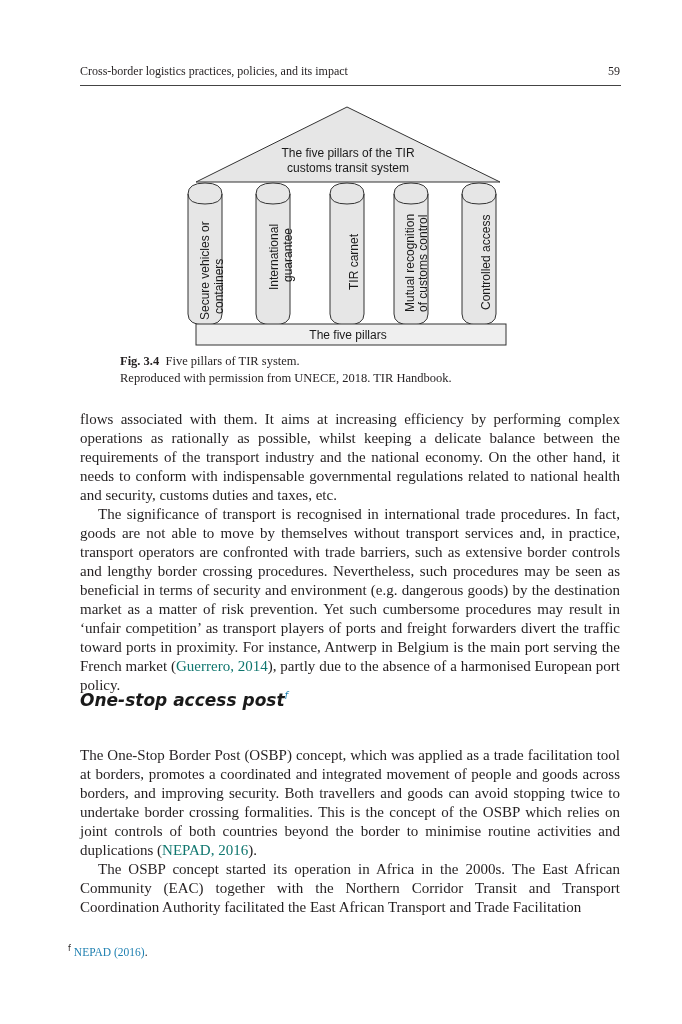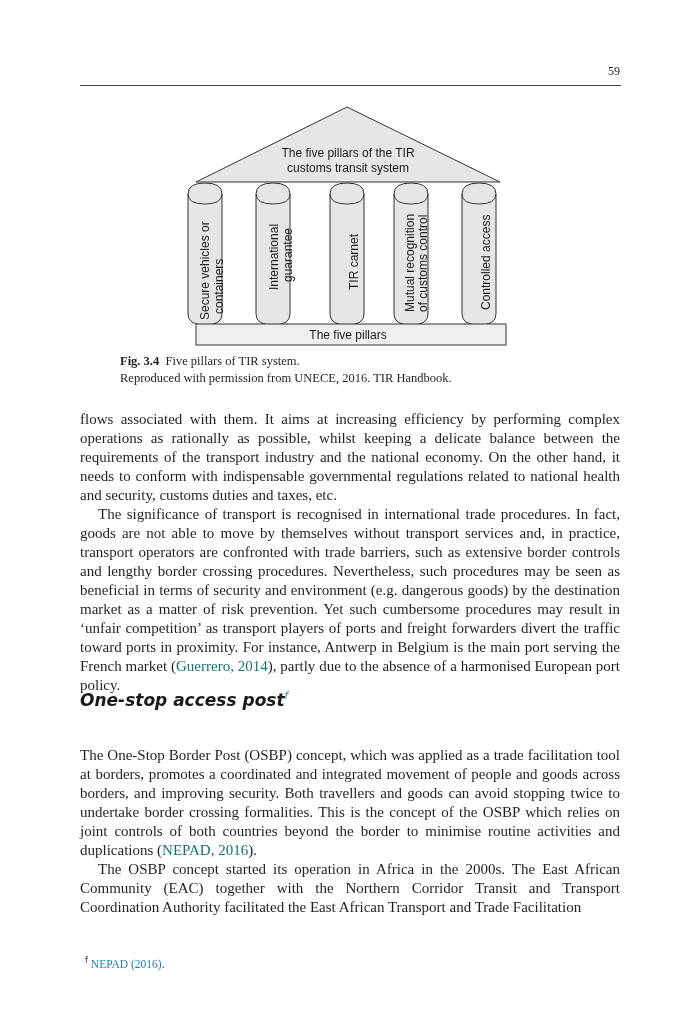--- a/index.html
+++ b/index.html
@@ -21,28 +21,29 @@
   .body-text { position:absolute; left:80px; width:540px; font-size:15px; line-height:19px;
                text-align:justify; }
   .body-text p { margin:0; }
   .body-text p.indent { text-indent:18px; }
   .cite { color:#0f766e; }
 
   .section-heading { position:absolute; left:80px; top:690px; font-family:"DejaVu Sans", sans-serif;
                      font-weight:bold; font-style:italic; font-size:17px; color:#1a1a1a; }
   .section-heading sup { color:#1d7fb0; font-size:10px; font-style:italic; font-weight:normal; }
 
-  .footnote { position:absolute; left:85px; top:944px; font-size:11.5px;margin-top:12px; }
+  .footnote { position:absolute; left:68px; top:944px; font-size:11.5px; }
   .footnote .mark { font-family:"DejaVu Sans", sans-serif; font-size:8px; vertical-align:super; margin-right:3px; }
   .footnote .ref { color:#1d7fb0; }
 </style>
 </head>
 <body>
 
 <div class="running-head">
+  <span class="title">Cross-border logistics practices, policies, and its impact</span>
   <span class="pageno">59</span>
 </div>
 <div class="head-rule"></div>
 
 <div class="figure">
   <svg width="340" height="255" viewBox="0 0 340 255">
 
     <polygon points="167,7 16,82 320,82" fill="#e6e6e6" stroke="#333" stroke-width="1"></polygon>
     <text class="fig-label" x="168" y="57" text-anchor="middle">The five pillars of the TIR</text>
     <text class="fig-label" x="168" y="72" text-anchor="middle">customs transit system</text>
@@ -80,21 +81,21 @@
       <text class="fig-label" transform="translate(310,210) rotate(-90)">Controlled access</text>
     </g>
 
     <rect x="16" y="224" width="310" height="21" fill="#efefef" stroke="#333"></rect>
     <text class="fig-label" x="168" y="239" text-anchor="middle">The five pillars</text>
   </svg>
 </div>
 
 <div class="caption">
   <div><b>Fig. 3.4</b>&nbsp; <span>Five pillars of TIR system.</span></div>
-  <div>Reproduced with permission from UNECE, 2016. TIR Handbook.</div>
+  <div>Reproduced with permission from UNECE, 2018. TIR Handbook.</div>
 </div>
 
 <div class="body-text" style="top:410px;">
   <p>flows associated with them. It aims at increasing efficiency by performing complex operations as rationally as possible, whilst keeping a delicate balance between the requirements of the transport industry and the national economy. On the other hand, it needs to conform with indispensable governmental regulations related to national health and security, customs duties and taxes, etc.</p>
   <p class="indent"><span>The significance of transport is recognised in international trade procedures. In fact, goods are not able to move by themselves without transport services and, in practice, transport operators are confronted with trade barriers, such as extensive border controls and lengthy border crossing procedures. Nevertheless, such procedures may be seen as beneficial in terms of security and environment (e.g. dangerous goods) by the destination market as a matter of risk prevention. Yet such cumbersome procedures may result in ‘unfair competition’ as transport players of ports and freight forwarders divert the traffic toward ports in proximity. For instance, Antwerp in Belgium is the main port serving the French market (</span><span class="cite">Guerrero, 2014</span><span>), partly due to the absence of a harmonised European port policy.</span></p>
 </div>
 
 <div class="section-heading"><span>One-stop access post</span><sup>f</sup></div>
 
 <div class="body-text" style="top:746px;">

